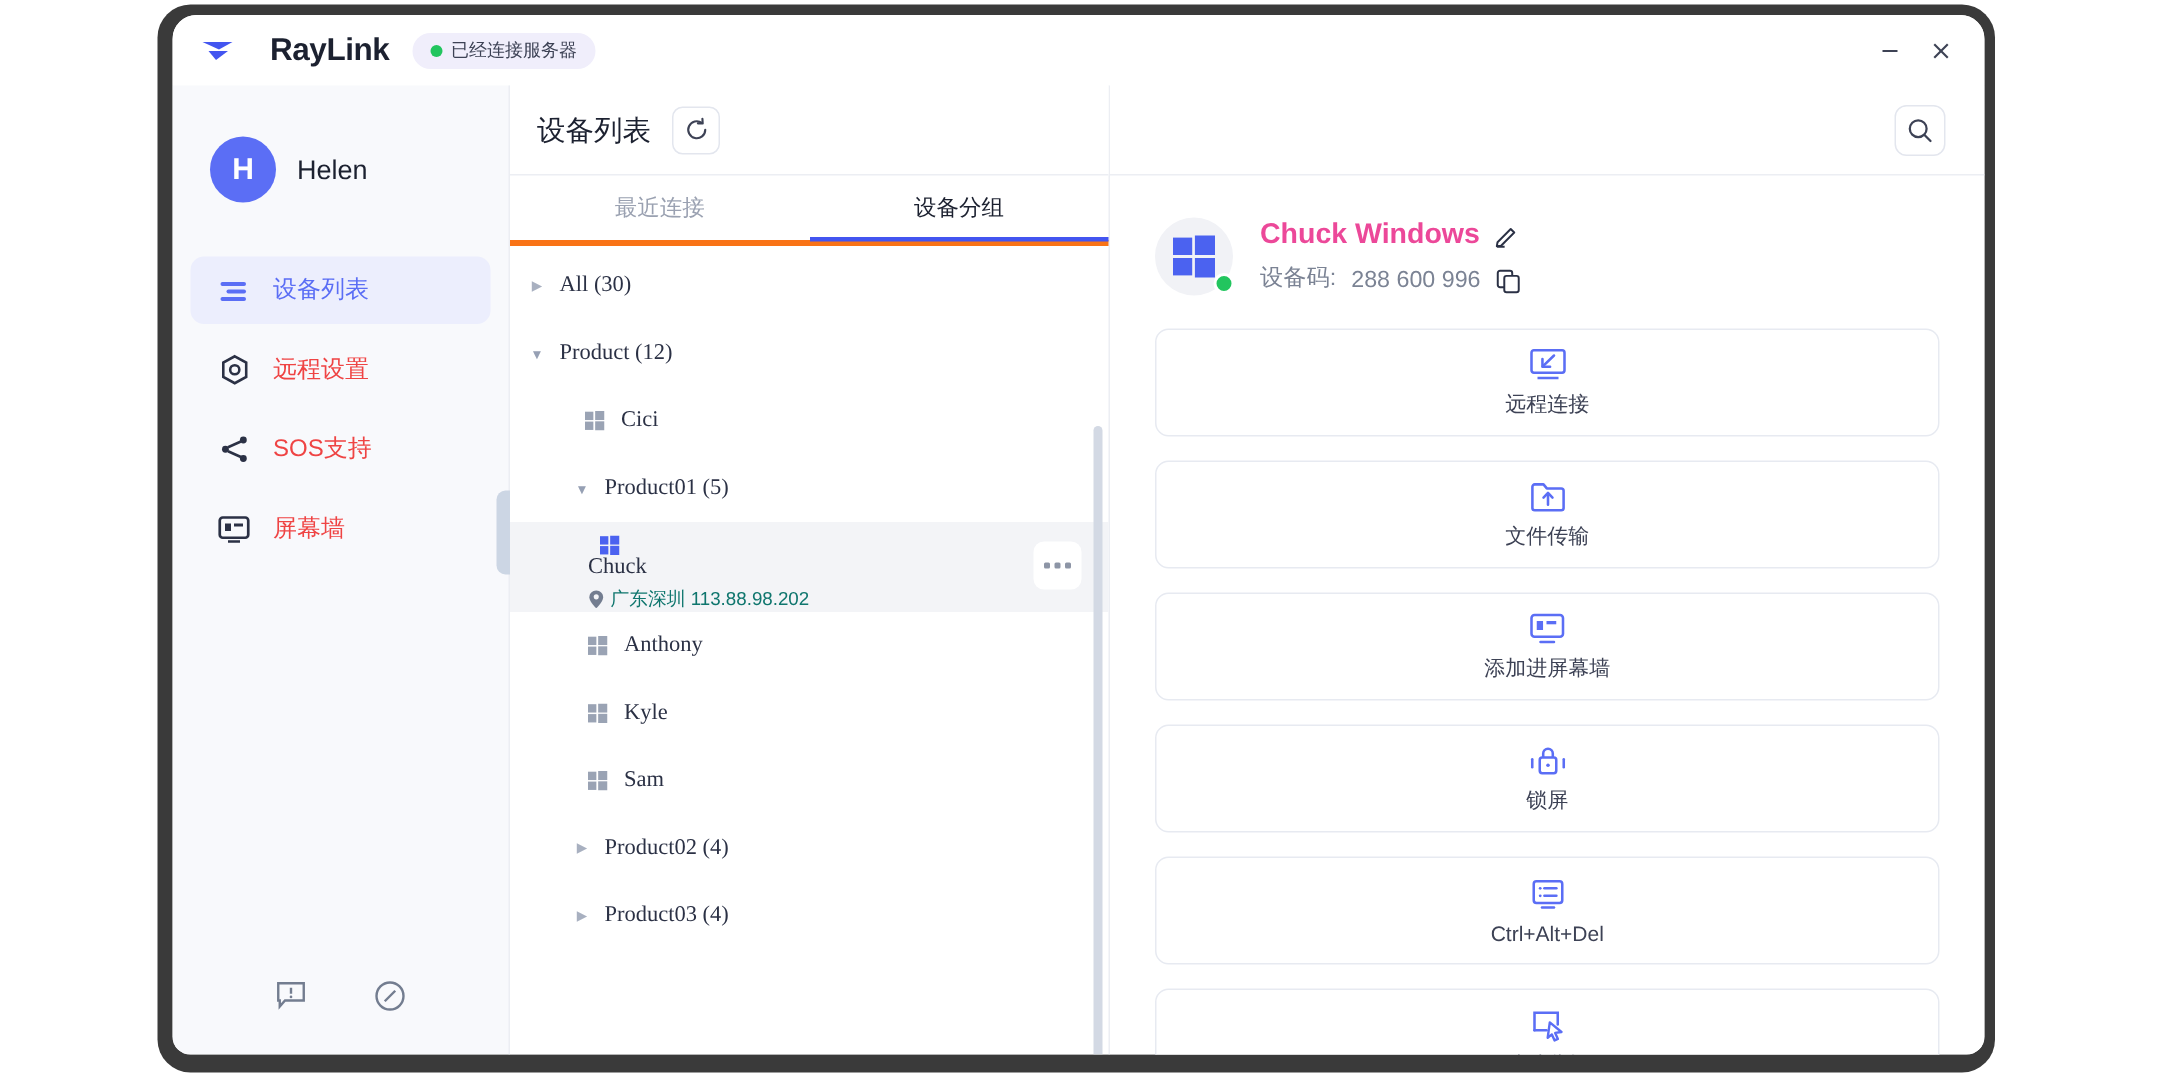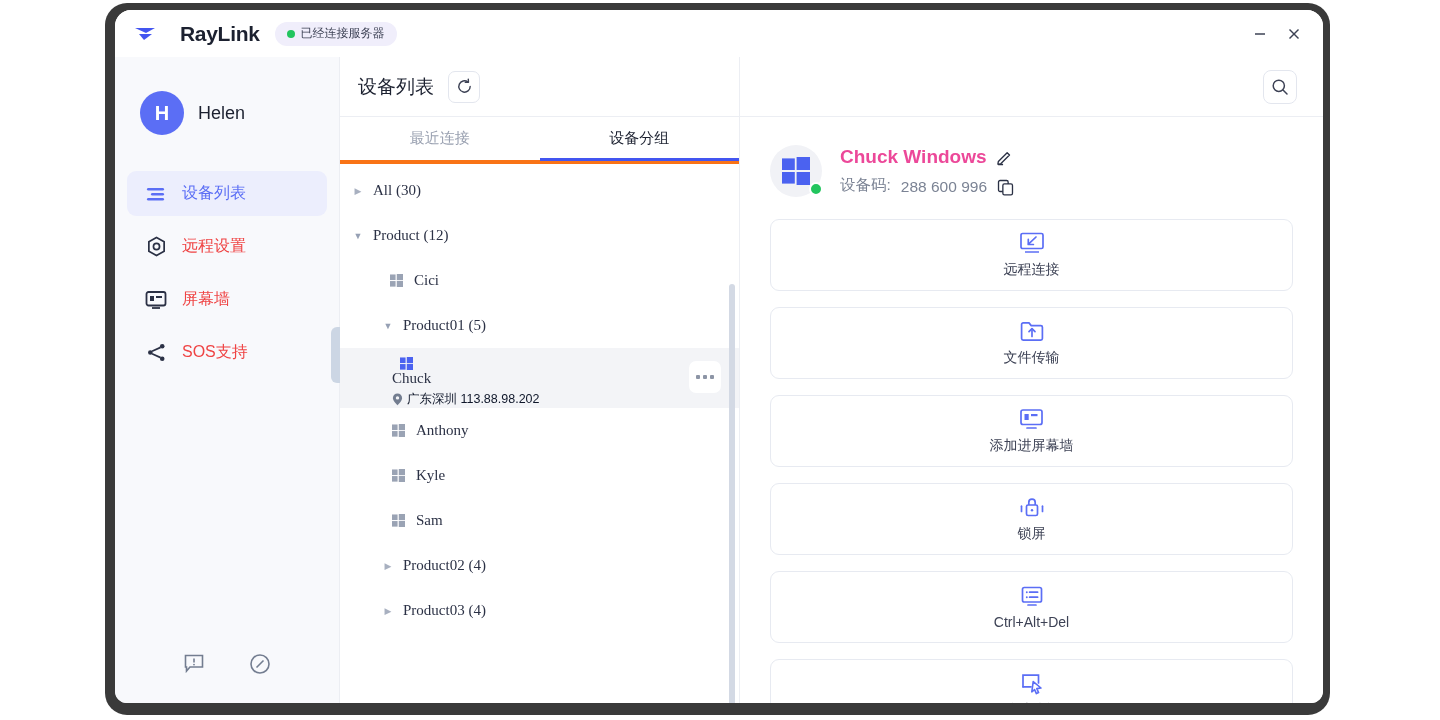--- a/index.html
+++ b/index.html
@@ -192,21 +192,21 @@
     flex: 0 0 12px;
     display: flex; align-items: center; justify-content: center;
     color: #a8b0c0;
     font-size: 9px;
   }
   .caret.open { color: #96a0b4; }
   .winico { width: 13px; height: 13px; margin-right: 11px; flex: 0 0 13px; }
   .tree-label { white-space: nowrap; font-family: Liberation Serif, serif; }
   .dev-sub {
     display: flex; align-items: center; gap: 4px;
-    font-size: 12.5px; color: #0f172a;
+    font-size: 12.5px; color: #0f766e;
     margin-top: 4px;
   }
   .more-btn {
     position: absolute; right: 18px; top: 13px;
     width: 32px; height: 32px; border-radius: 7px;
     background: #ffffff;
     display: flex; align-items: center; justify-content: center;
     gap: 3px;
     cursor: pointer;
   }
@@ -368,41 +368,41 @@
             <svg width="21" height="21" viewBox="0 0 22 22">
               <path d="M11 1.6 L19 6 L19 16 L11 20.4 L3 16 L3 6 Z" fill="none" stroke="#2b3145" stroke-width="1.8"></path>
               <circle cx="11" cy="11" r="3.2" fill="none" stroke="#2b3145" stroke-width="1.8"></circle>
             </svg>
           </span>
           <span>远程设置</span>
         </div>
 
         <div class="nav-item">
           <span class="nav-icon">
-            <svg width="22" height="20" viewBox="0 0 22 20">
-              <rect x="1.5" y="2" width="19" height="13.5" rx="2" fill="none" stroke="#2b3145" stroke-width="1.8"></rect>
-              <rect x="5" y="6" width="4" height="5" fill="#2b3145"></rect>
-              <rect x="11" y="6" width="6" height="2" fill="#2b3145"></rect>
-              <line x1="7" y1="18" x2="15" y2="18" stroke="#2b3145" stroke-width="1.8"></line>
-            </svg>
-          </span>
-          <span>屏幕墙</span>
-        </div>
-
-        <div class="nav-item">
-          <span class="nav-icon">
             <svg width="21" height="21" viewBox="0 0 22 22">
               <circle cx="17" cy="4.5" r="2.4" fill="#2b3145"></circle>
               <circle cx="4.5" cy="11" r="2.4" fill="#2b3145"></circle>
               <circle cx="17" cy="17.5" r="2.4" fill="#2b3145"></circle>
               <line x1="6.3" y1="9.6" x2="15.3" y2="5.6" stroke="#2b3145" stroke-width="1.8"></line>
               <line x1="6.3" y1="12.4" x2="15.3" y2="16.4" stroke="#2b3145" stroke-width="1.8"></line>
             </svg>
           </span>
           <span>SOS支持</span>
+        </div>
+
+        <div class="nav-item">
+          <span class="nav-icon">
+            <svg width="22" height="20" viewBox="0 0 22 20">
+              <rect x="1.5" y="2" width="19" height="13.5" rx="2" fill="none" stroke="#2b3145" stroke-width="1.8"></rect>
+              <rect x="5" y="6" width="4" height="5" fill="#2b3145"></rect>
+              <rect x="11" y="6" width="6" height="2" fill="#2b3145"></rect>
+              <line x1="7" y1="18" x2="15" y2="18" stroke="#2b3145" stroke-width="1.8"></line>
+            </svg>
+          </span>
+          <span>屏幕墙</span>
         </div>
       </div>
 
       <div class="sidebar-bottom">
         <span class="sb-ico">
           <svg width="22" height="22" viewBox="0 0 22 22">
             <path d="M2.5 2.5 H19.5 V14 H7 L3.5 18 V14 H2.5 Z" fill="none" stroke="#737d90" stroke-width="1.6"></path>
             <line x1="11" y1="5.5" x2="11" y2="9.5" stroke="#737d90" stroke-width="1.6"></line>
             <circle cx="11" cy="11.6" r="0.9" fill="#737d90"></circle>
           </svg>

